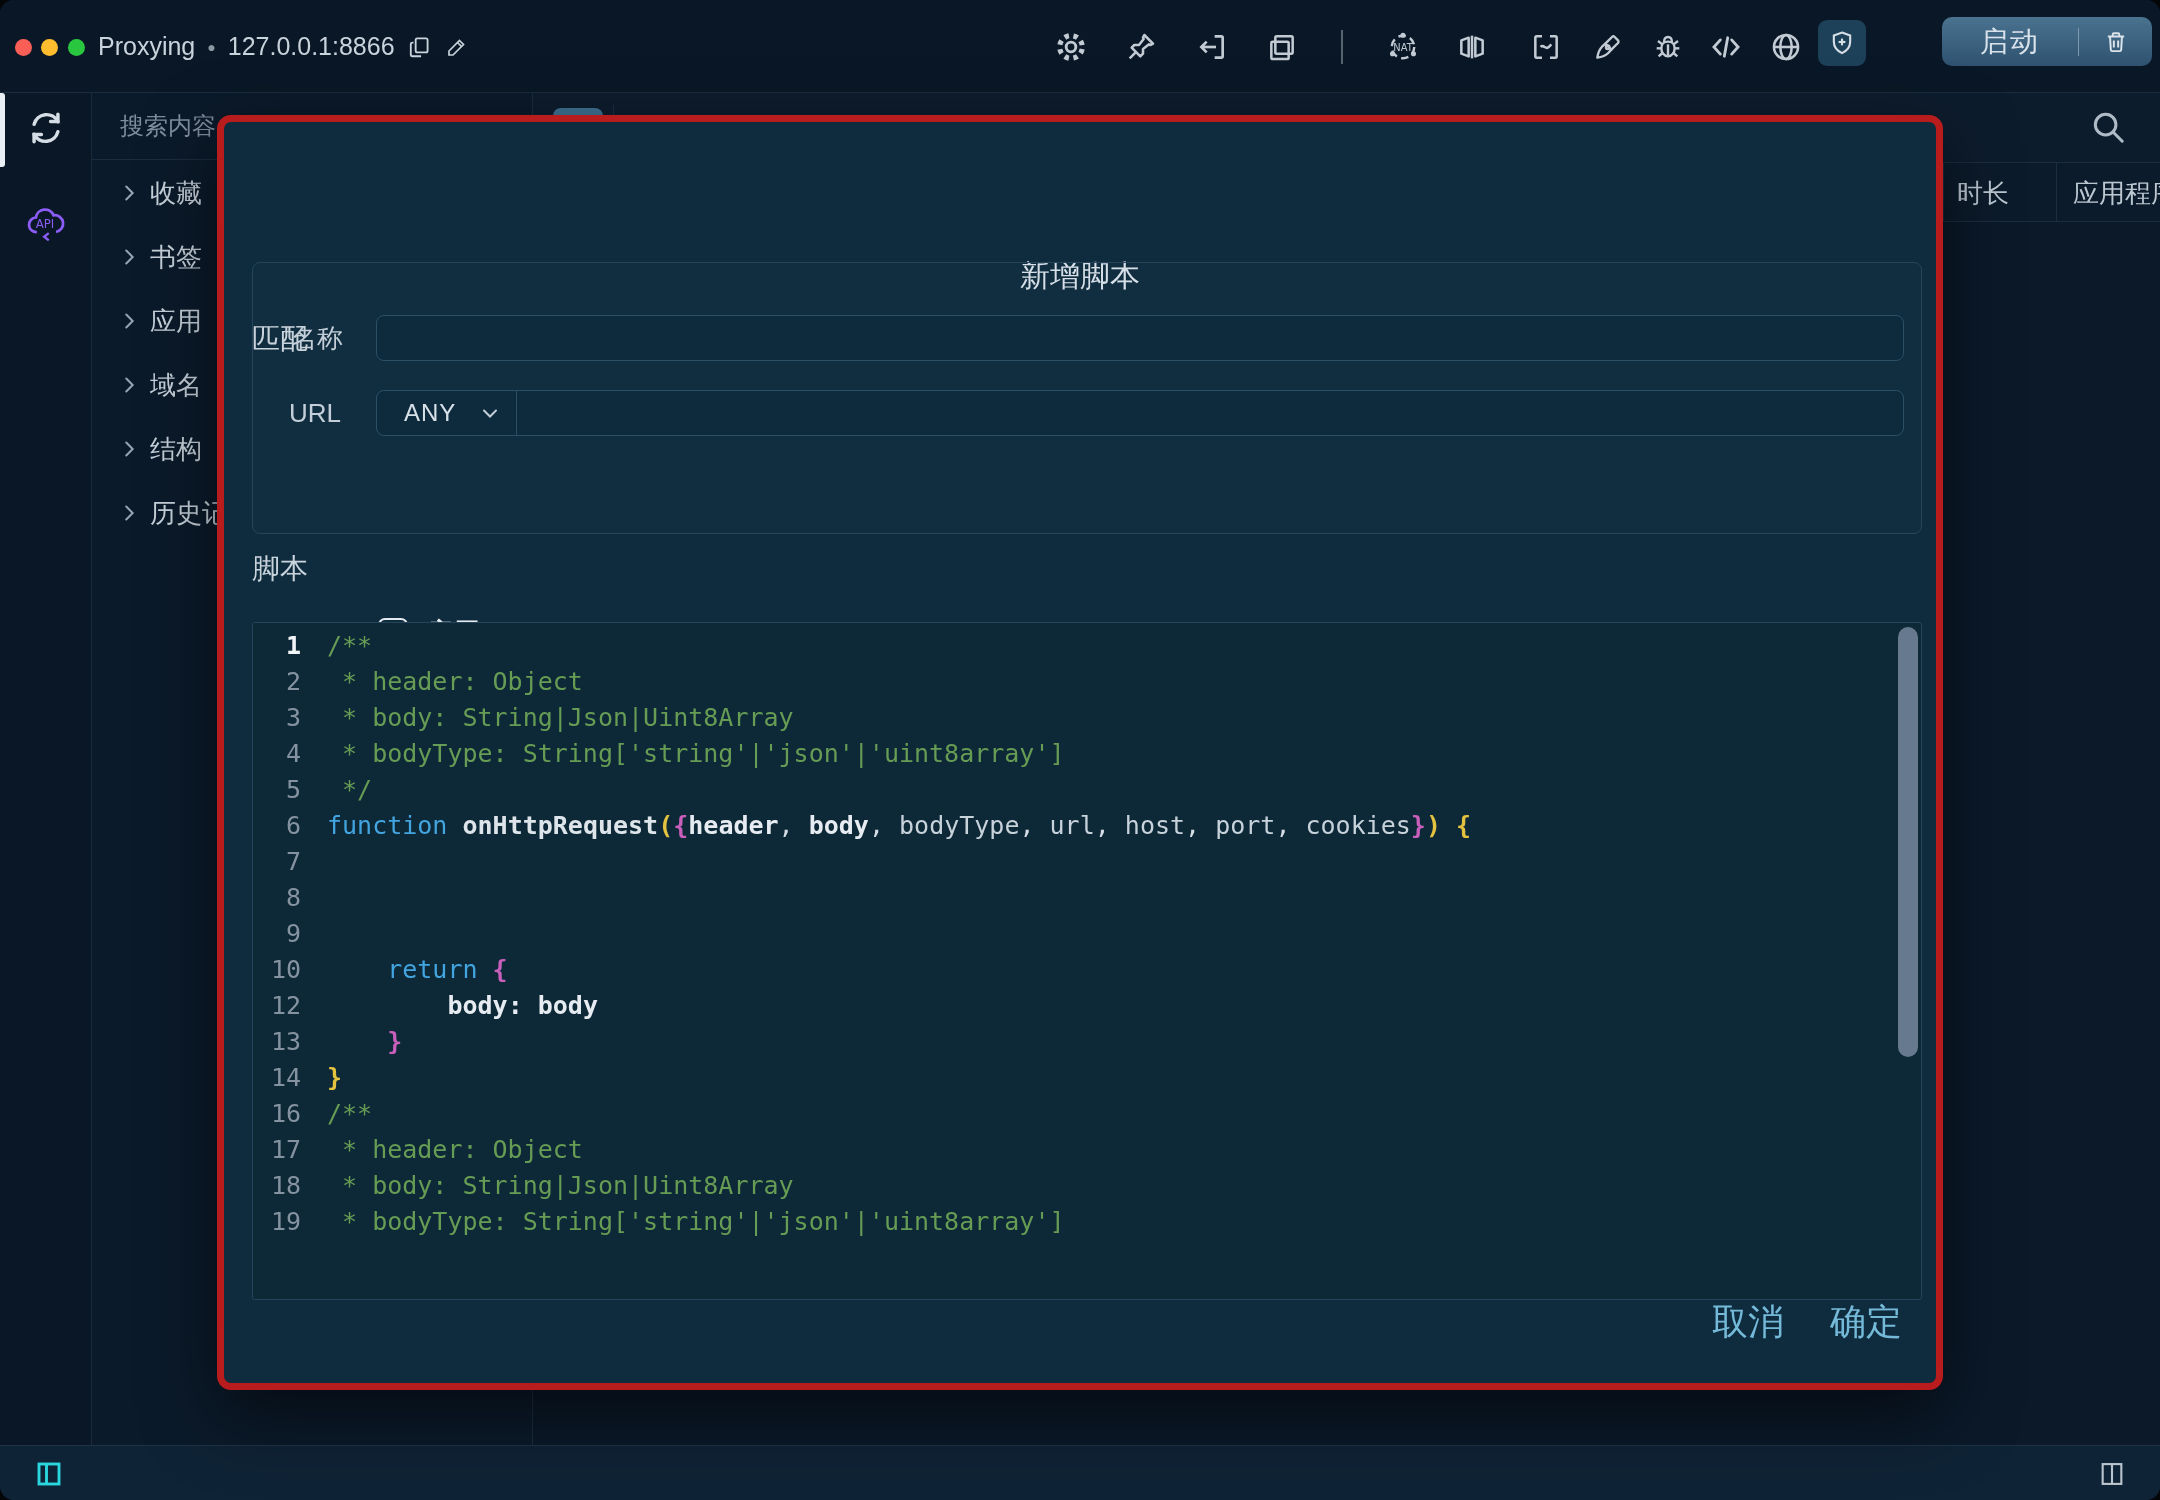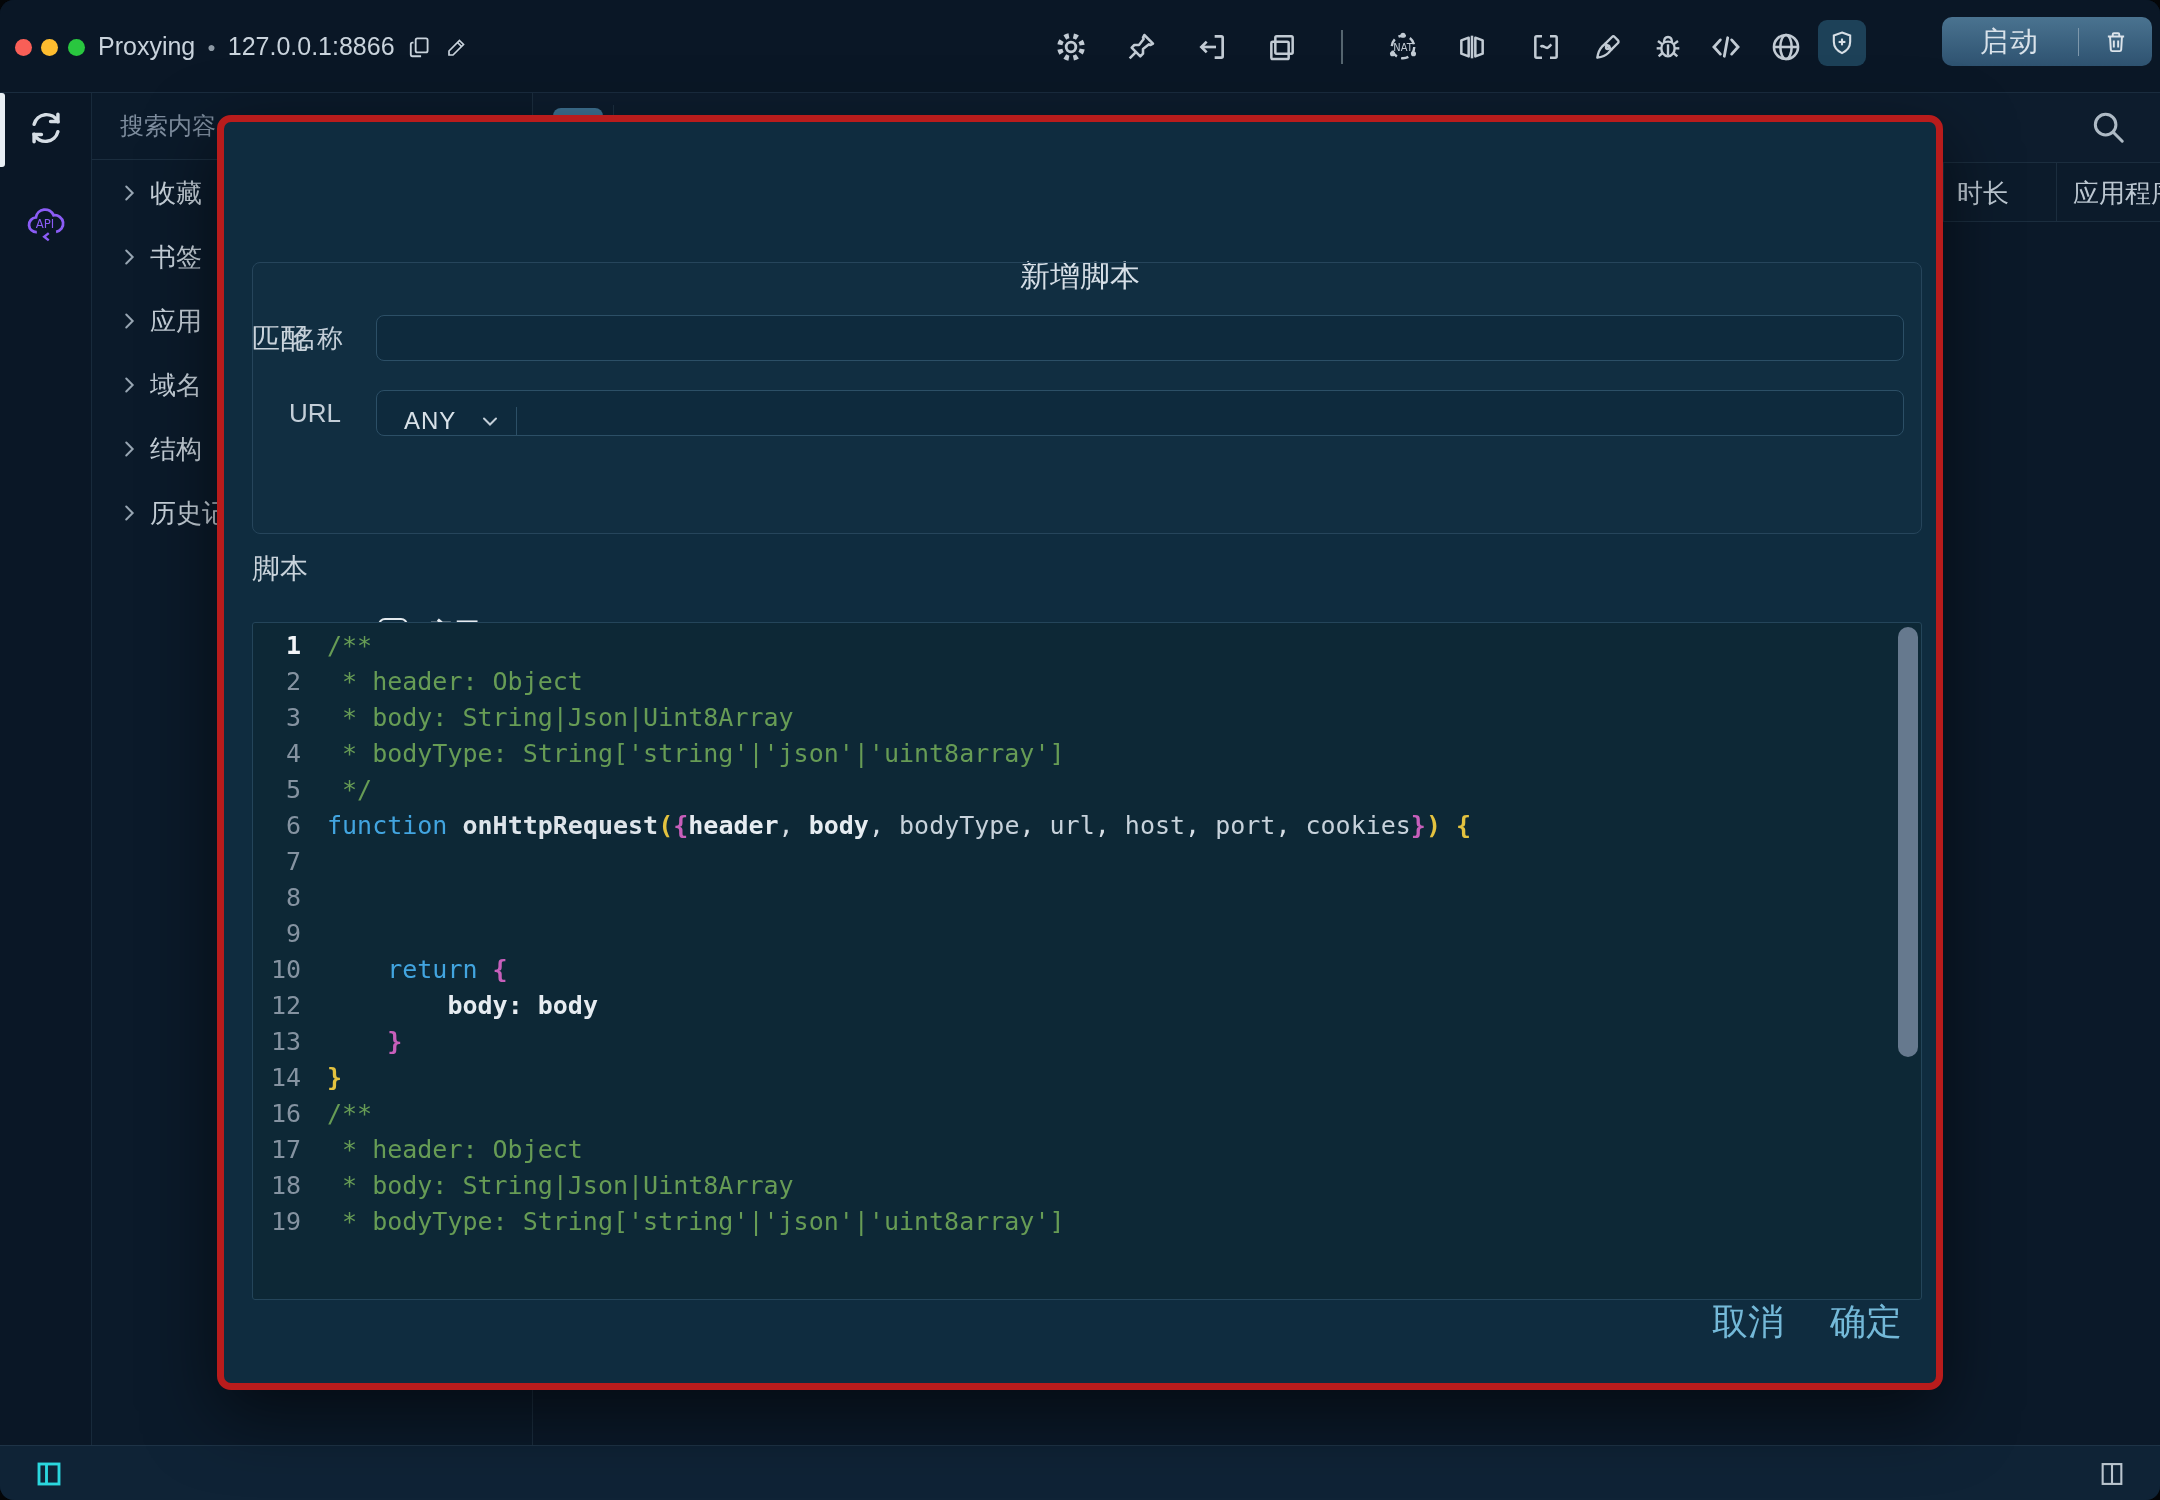--- a/index.html
+++ b/index.html
@@ -56,21 +56,21 @@
   .bb-left{position:absolute;left:34px;top:13px;color:#2BD7DE;}
   .bb-right{position:absolute;left:2098px;top:14px;color:#B9C4CD;}
 
   
   .modal{position:absolute;left:217px;top:115px;width:1726px;height:1275px;background:#0F2C3F;border:7px solid #b91c1c;border-radius:14px;box-shadow:0 24px 70px rgba(0,0,0,.55);}
   .modal-title{position:absolute;left:0;top:134px;width:100%;text-align:center;color:#D6DFE7;font-size:30px;font-weight:500;}
   .sec-label{position:absolute;left:28px;color:#C9D3DB;font-size:28px;}
   .match-box{position:absolute;left:28px;top:140px;width:1670px;height:272px;border:1px solid #26455B;border-radius:8px;background:rgba(255,255,255,0.012);}
   .field-label{position:absolute;color:#C3CED8;font-size:26px;height:46px;line-height:46px;}
   .txt-input{position:absolute;left:123px;width:1528px;height:46px;background:#0E2A3D;border:1px solid #2C4F66;border-radius:8px;color:#D8E1E8;font-size:24px;padding:0 18px;outline:none;font-family:inherit;}
-  .url-wrap{position:absolute;left:123px;top:267px;width:1528px;height:46px;border:1px solid #2C4F66;border-radius:8px;background:#0E2A3D;display:flex;align-items:flex-end;}
+  .url-wrap{position:absolute;left:123px;top:267px;width:1528px;height:46px;border:1px solid #2C4F66;border-radius:8px;background:#0E2A3D;display:flex;}
   .url-select{width:140px;display:flex;align-items:center;border-right:1px solid #2C4F66;color:#D8E1E8;font-size:24px;}
   .url-select .val{margin-left:27px;letter-spacing:1px;}
   .url-select .dd{margin-left:auto;margin-right:14px;color:#C3CED8;display:flex;}
   .url-input{flex:1;background:transparent;border:none;outline:none;color:#D8E1E8;font-size:24px;padding:0 16px;font-family:inherit;}
   .chk-row{position:absolute;left:125px;top:352px;display:flex;align-items:center;}
   .checkbox{width:30px;height:30px;border:2.5px solid #E3E9EE;border-radius:7px;display:flex;align-items:center;justify-content:center;color:#F2F6F9;}
   .chk-label{margin-left:18px;color:#E6EBF0;font-size:27px;font-weight:600;}
 
   .editor{position:absolute;left:28px;top:500px;width:1670px;height:678px;background:#0D2836;border:1px solid #24455A;border-radius:3px;overflow:hidden;}
   .code{position:absolute;left:0;top:5px;width:100%;font-family:"DejaVu Sans Mono","Liberation Mono",monospace;font-size:25px;line-height:36px;}

